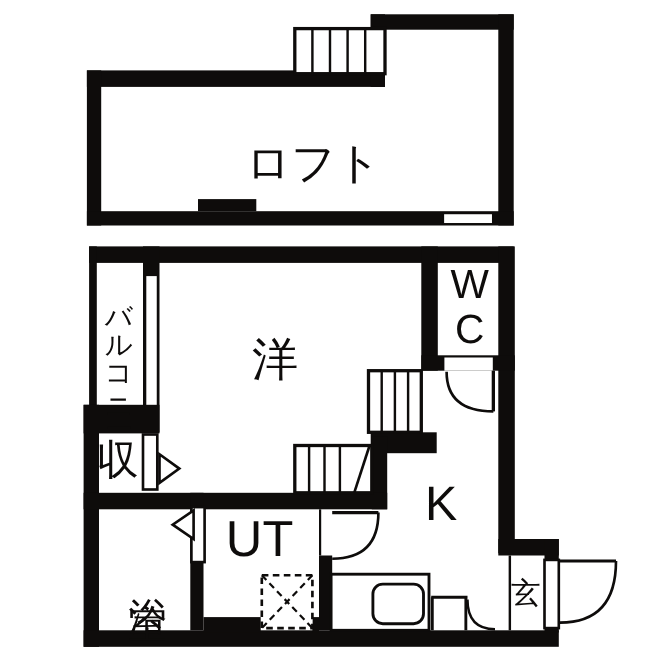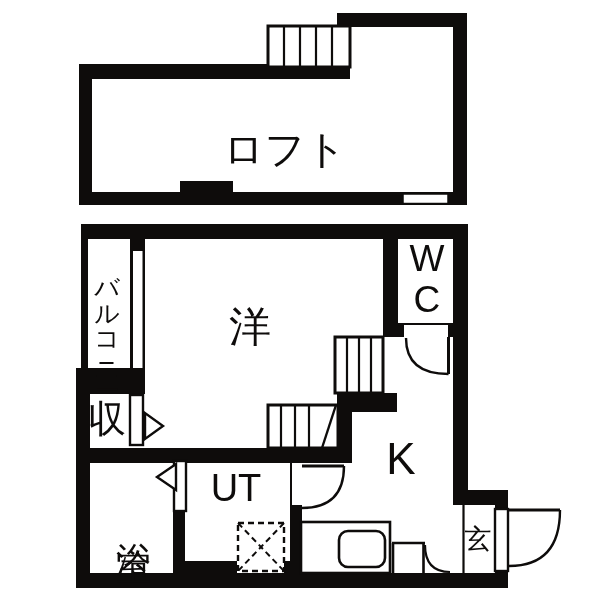--- a/index.html
+++ b/index.html
@@ -110,17 +110,17 @@
       <path d="M508 510 L560 510" stroke="currentColor" stroke-width="2.8" fill="none"></path>
       <path d="M560 510 Q560 566 509 566" stroke="currentColor" stroke-width="2.4" fill="none"></path>
     </g>
   </svg>
 
   <div class="lbl" style="left:185px;top:125px;width:200px;height:48px;font-size:40px;">ロフト</div>
   <div class="lbl" style="left:200px;top:303px;width:100px;height:48px;font-size:42px;">洋</div>
   <div class="lbl v" style="left:89px;top:243px;width:37px;height:150px;font-size:25px;letter-spacing:1px;">バルコニー</div>
   <div class="lbl" style="left:67px;top:398px;width:80px;height:44px;font-size:38px;">収</div>
   <div class="lbl v" style="left:112px;top:474px;width:42px;height:92px;font-size:35px;letter-spacing:5px;">浴室</div>
-  <div class="lbl" style="left:186px;top:467px;width:100px;height:44px;font-size:38px;">UT</div>
+  <div class="lbl" style="left:186px;top:467px;width:100px;height:44px;font-size:46px;">UT</div>
   <div class="lbl" style="left:351px;top:434px;width:100px;height:50px;font-size:44px;">K</div>
   <div class="lbl v up" style="left:402px;top:237px;width:48px;height:84px;font-size:37px;">WC</div>
   <div class="lbl" style="left:458px;top:524px;width:40px;height:30px;font-size:27px;">玄</div>
 </div>
 
 </body></html>

